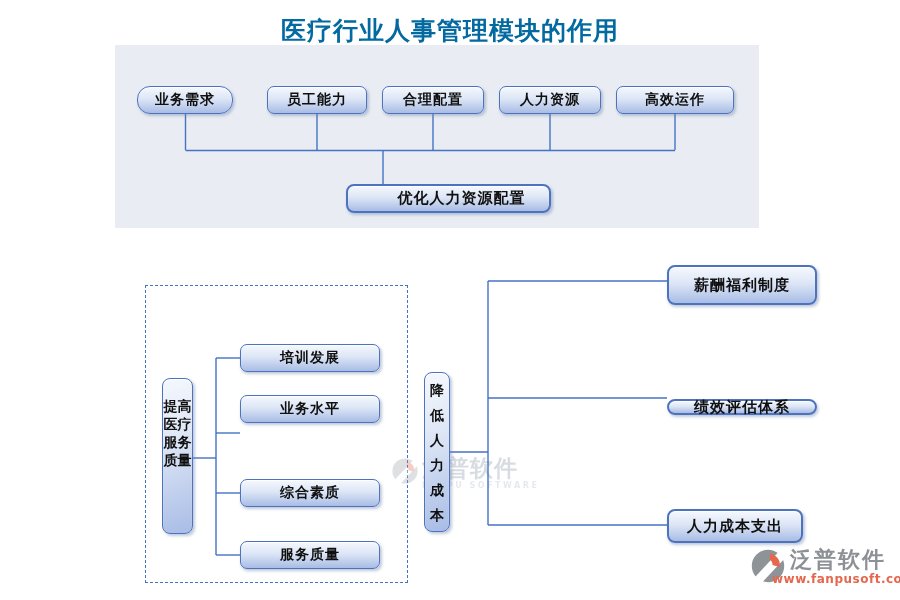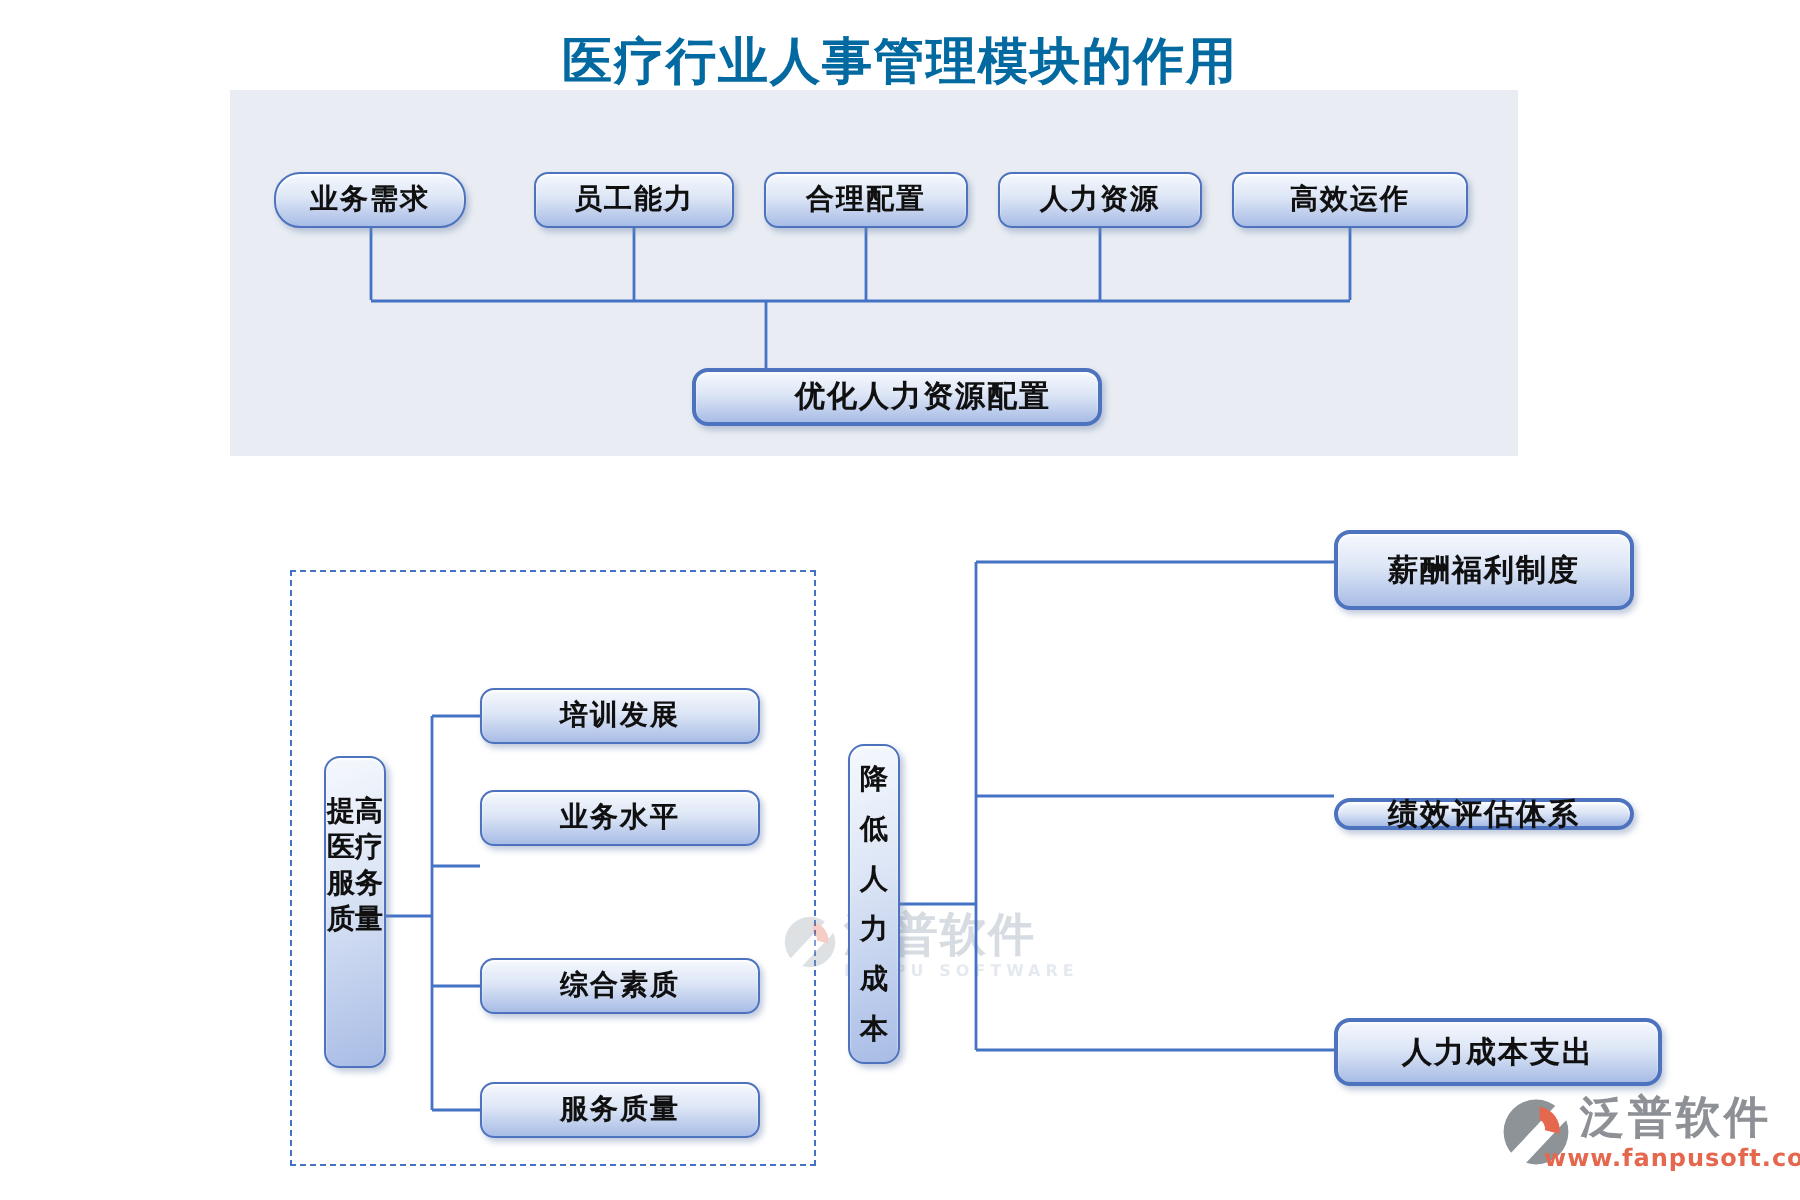--- a/index.html
+++ b/index.html
@@ -105,21 +105,21 @@
 
   <div class="node" style="left:240px;top:344px;width:140px;height:28px;">培训发展</div>
   <div class="node" style="left:240px;top:395px;width:140px;height:28px;">业务水平</div>
   <div class="node" style="left:240px;top:479px;width:140px;height:28px;">综合素质</div>
   <div class="node" style="left:240px;top:541px;width:140px;height:28px;">服务质量</div>
 
   <div class="vnode right-root" style="left:424px;top:372px;width:26px;height:160px;">降低人力成本</div>
 
   <div class="node big" style="left:667px;top:265px;width:150px;height:40px;">薪酬福利制度</div>
   <div class="node big" style="left:667px;top:382px;width:150px;height:16px;margin-top:17px;">绩效评估体系</div>
-  <div class="node big" style="left:667px;top:509px;width:164px;height:34px;font-family:Liberation Serif, serif;">人力成本支出</div>
+  <div class="node big" style="left:667px;top:509px;width:136px;height:34px;font-family:Liberation Serif, serif;">人力成本支出</div>
 
   <div class="watermark">
     <svg width="28" height="32" viewBox="0 0 40 40">
       <circle cx="20" cy="20" r="18" fill="#9aa3ad"></circle>
       <path d="M2 36 L34 2 L41 9 L9 43 Z" fill="#ffffff"></path>
       <path d="M22 6 A 13 13 0 0 1 33 21 L25 19 A 6.5 6.5 0 0 0 22 13 Z" fill="#e4674e"></path>
     </svg>
     <div class="wm-text">
       <span class="wm-brand">泛普软件</span>
       <span class="wm-sub">FANPU SOFTWARE</span>

